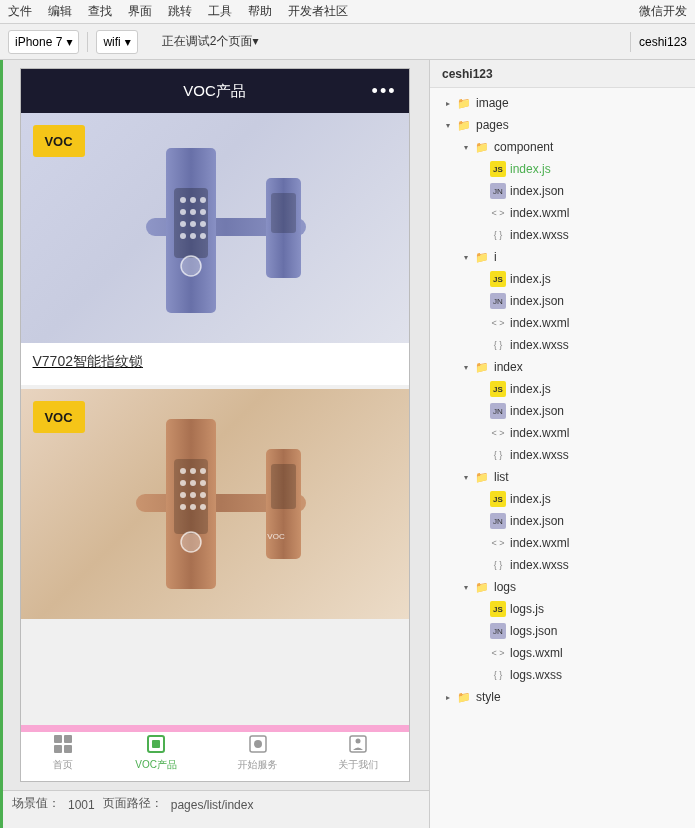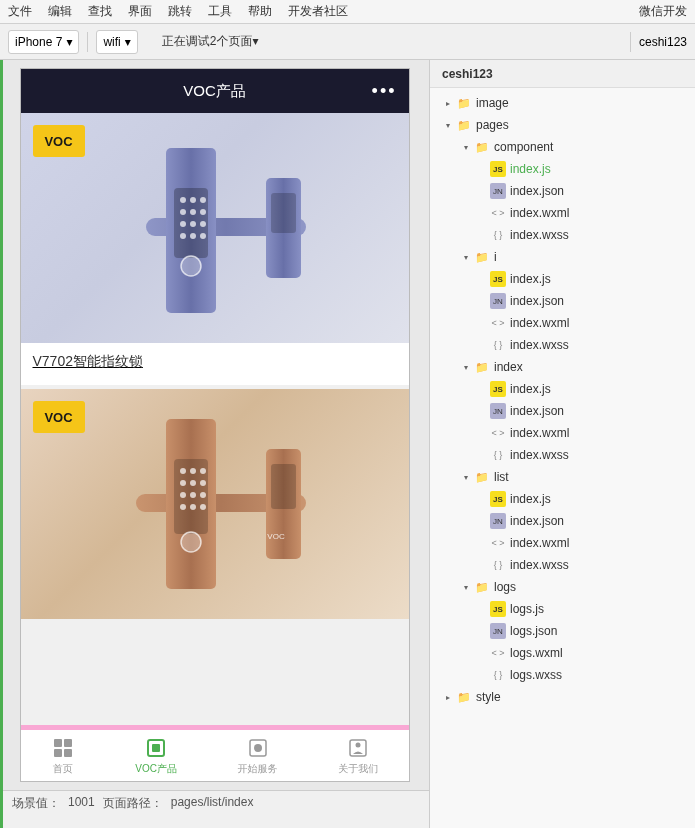--- a/index.html
+++ b/index.html
@@ -177,24 +177,24 @@
       margin-bottom: 4px;
     }
     .product-price {
       font-size: 12px;
       color: #999;
     }
 
     
     .phone-nav {
       background: white;
-      border-top: 5px solid #f9a8d4;
+      border-top: 7px solid #f9a8d4;
       height: 56px;
       display: flex;
-      align-items: center;
+      align-items: flex-start;
       justify-content: space-around;
       flex-shrink: 0;
     }
     .nav-item {
       display: flex;
       flex-direction: column;
       align-items: center;
       gap: 2px;
       font-size: 10px;
       color: #999;
@@ -208,22 +208,22 @@
       align-items: center;
       justify-content: center;
     }
 
     
     .bottom-status {
       background: #f0f0f0;
       border-top: 1px solid #ccc;
       height: 38px;
       display: flex;
-      align-items: flex-start;
-      padding: 4px 12px;
+      align-items: flex-end;
+      padding: 16px 12px;
       font-size: 12px;
       color: #555;
       gap: 8px;
     }
 
     
     .file-panel {
       flex: 1;
       background: #f8f8f8;
       display: flex;

